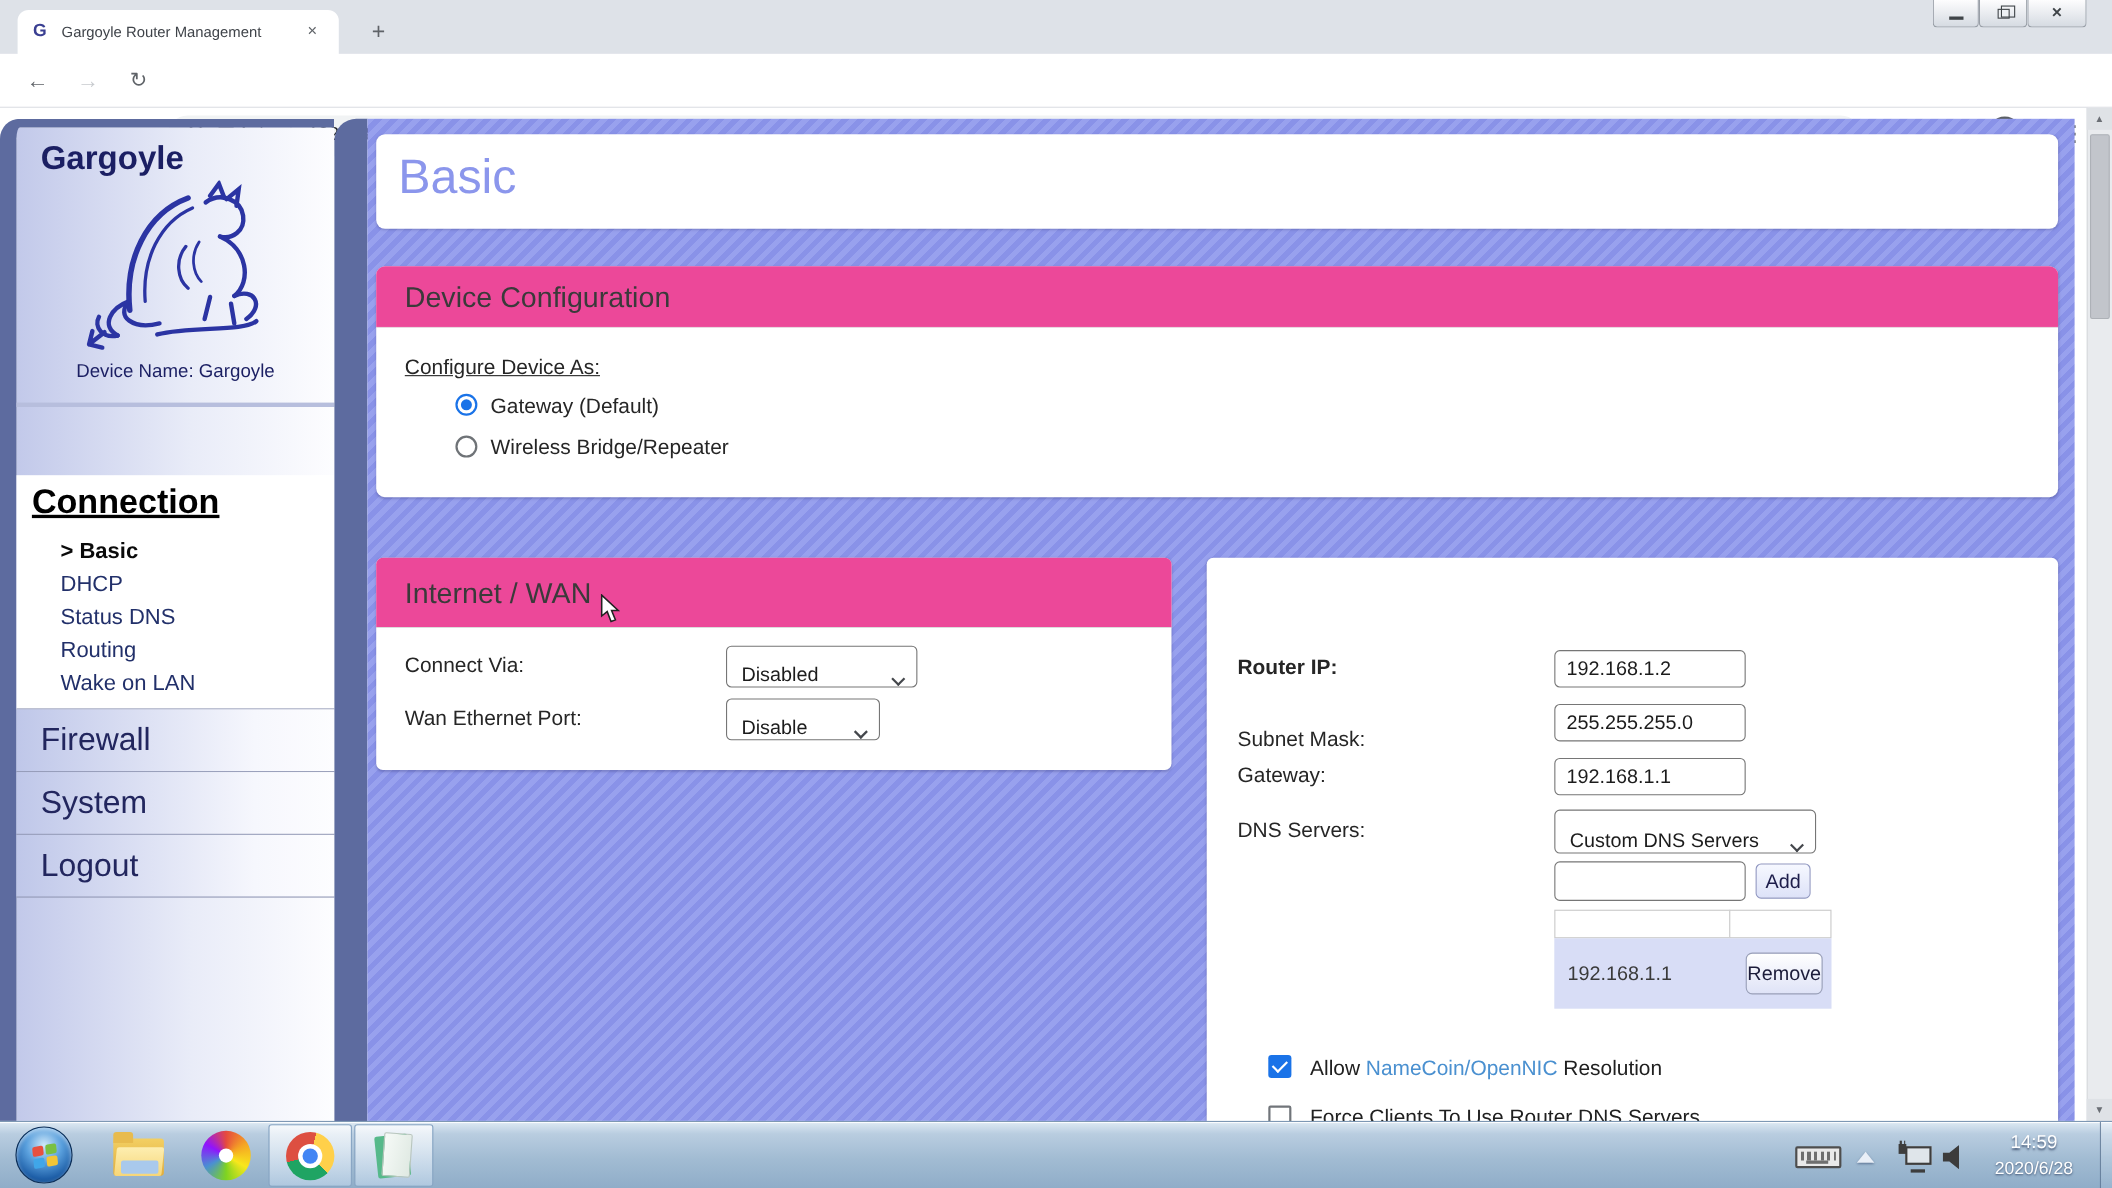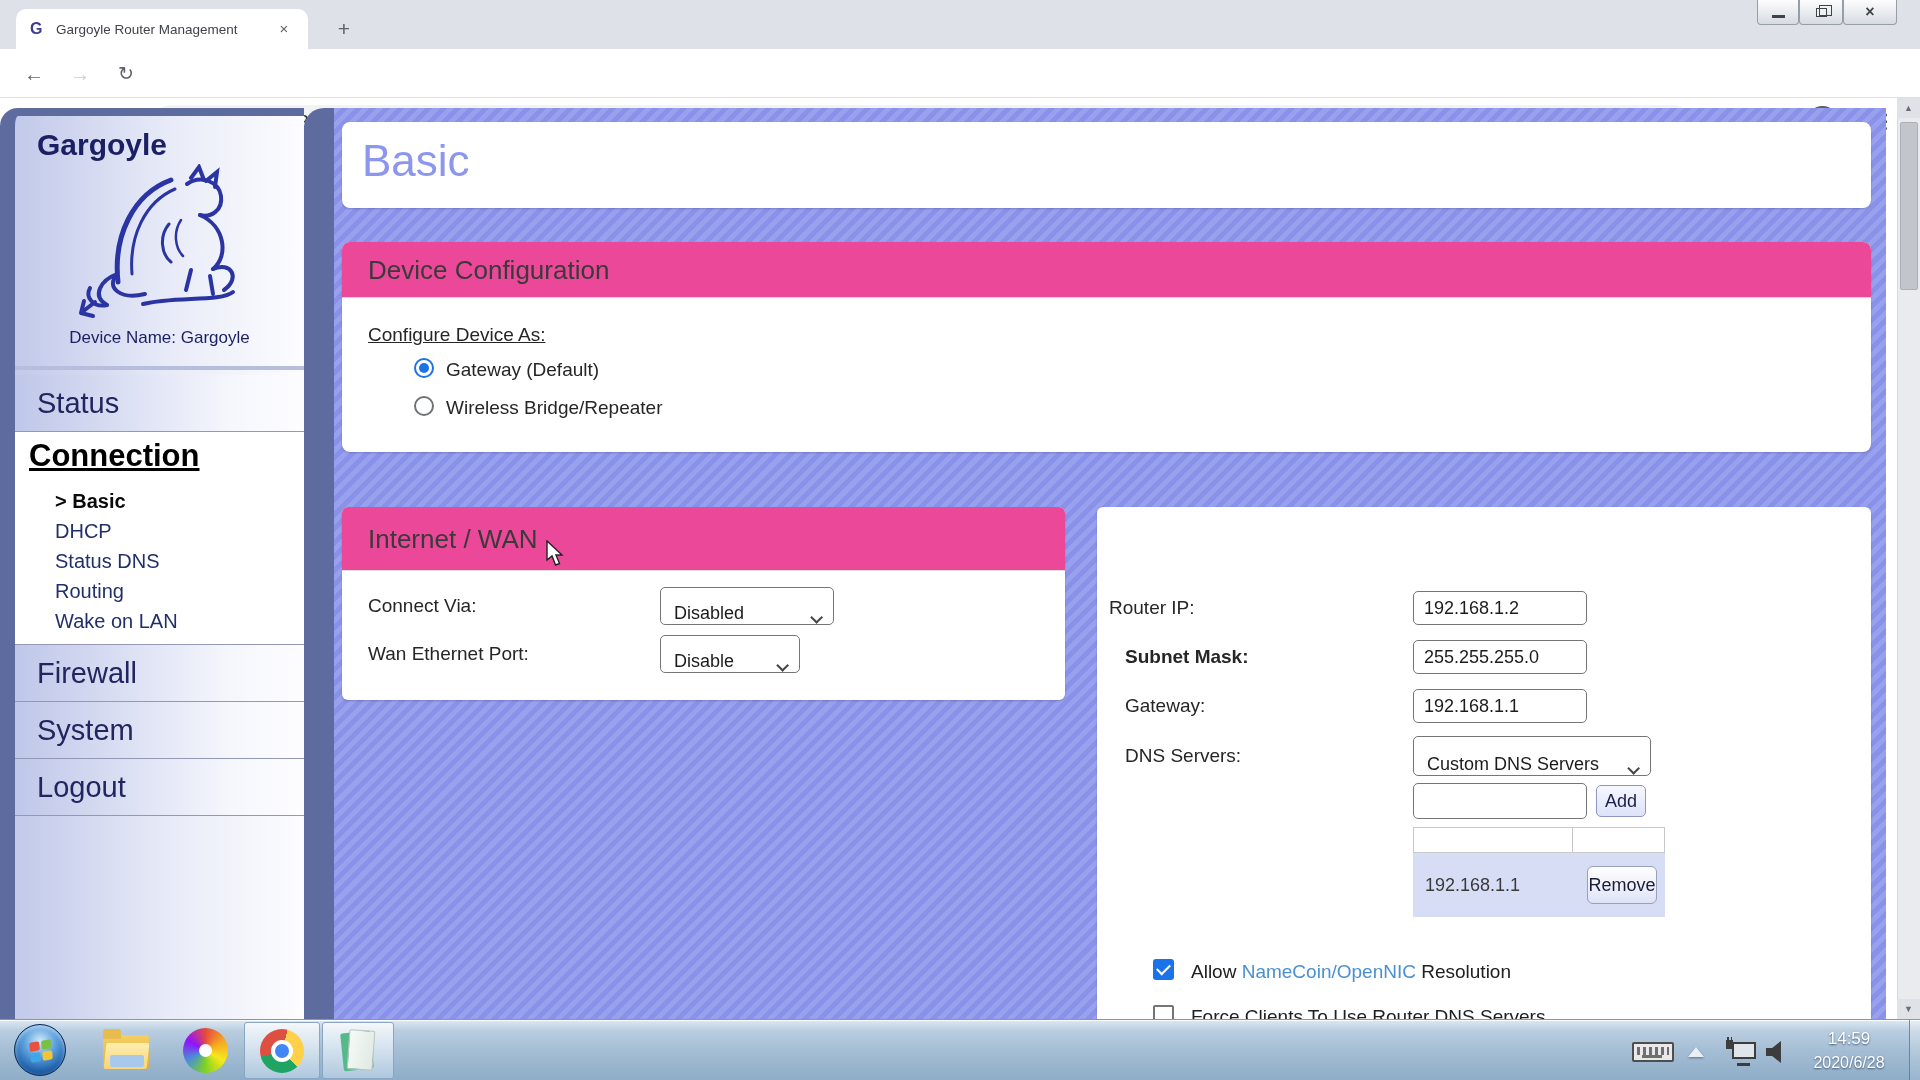--- a/index.html
+++ b/index.html
@@ -250,21 +250,20 @@
     <path d="M72 130 C48 136 32 124 44 110"></path>
     <path d="M44 110 C28 116 18 132 34 141"></path>
     <path d="M34 141 C20 144 12 133 17 124"></path>
     <path d="M22 138 l-14 11 M8 149 l12 3 M8 149 l3 -12"></path>
     <path d="M96 60 C86 72 88 90 98 98" stroke-width="3"></path>
     <path d="M108 56 C100 68 102 84 110 92" stroke-width="2.5"></path>
   </svg>
   <div class="abs devname">Device Name: Gargoyle</div>
   <div class="abs logosep"></div>
 
-  <div class="abs mitem" style="top:259px;">Status</div>
 
   <div class="abs connblock">
     <div class="abs conntitle">Connection</div>
     <div class="abs subitem active" style="top:58px;">&gt; Basic</div>
     <div class="abs subitem" style="top:88px;">DHCP</div>
     <div class="abs subitem" style="top:118px;">Status DNS</div>
     <div class="abs subitem" style="top:148px;">Routing</div>
     <div class="abs subitem" style="top:178px;">Wake on LAN</div>
   </div>
 
@@ -302,24 +301,24 @@
     <span class="chev"></span>
   </div>
 </div>
 
 <svg class="abs cursor" style="left:545px;top:540px;" width="24" height="28" viewBox="0 0 24 28">
   <path d="M2 1 L2 20 L7 16 L10.5 25 L14.5 23.5 L11 15 L17 15 Z" fill="#fff" stroke="#222" stroke-width="1.4"></path>
 </svg>
 
 <div class="abs card" style="left:1097px;top:507px;width:774px;height:520px;border-radius:6px 6px 0 0;">
 
-  <div class="abs flabel" style="left:12px;top:90px;">Router IP:</div>
+  <div class="abs flabel" style="left:28px;top:90px;font-weight:bold;">Router IP:</div>
   <input class="abs tinput" style="left: 316px; top: 84px; width: 174px; height: 34px;" value="192.168.1.2">
 
-  <div class="abs flabel" style="left:28px;top:139px;font-weight:bold;">Subnet Mask:</div>
+  <div class="abs flabel" style="left:28px;top:155px;">Subnet Mask:</div>
   <input class="abs tinput" style="left: 316px; top: 133px; width: 174px; height: 34px;" value="255.255.255.0">
 
   <div class="abs flabel" style="left:28px;top:188px;">Gateway:</div>
   <input class="abs tinput" style="left: 316px; top: 182px; width: 174px; height: 34px;" value="192.168.1.1">
 
   <div class="abs flabel" style="left:28px;top:238px;">DNS Servers:</div>
   <div class="abs selectbox" style="left:316px;top:229px;width:238px;height:40px;">
     <span>Custom DNS Servers</span>
     <span class="chev"></span>
   </div>

